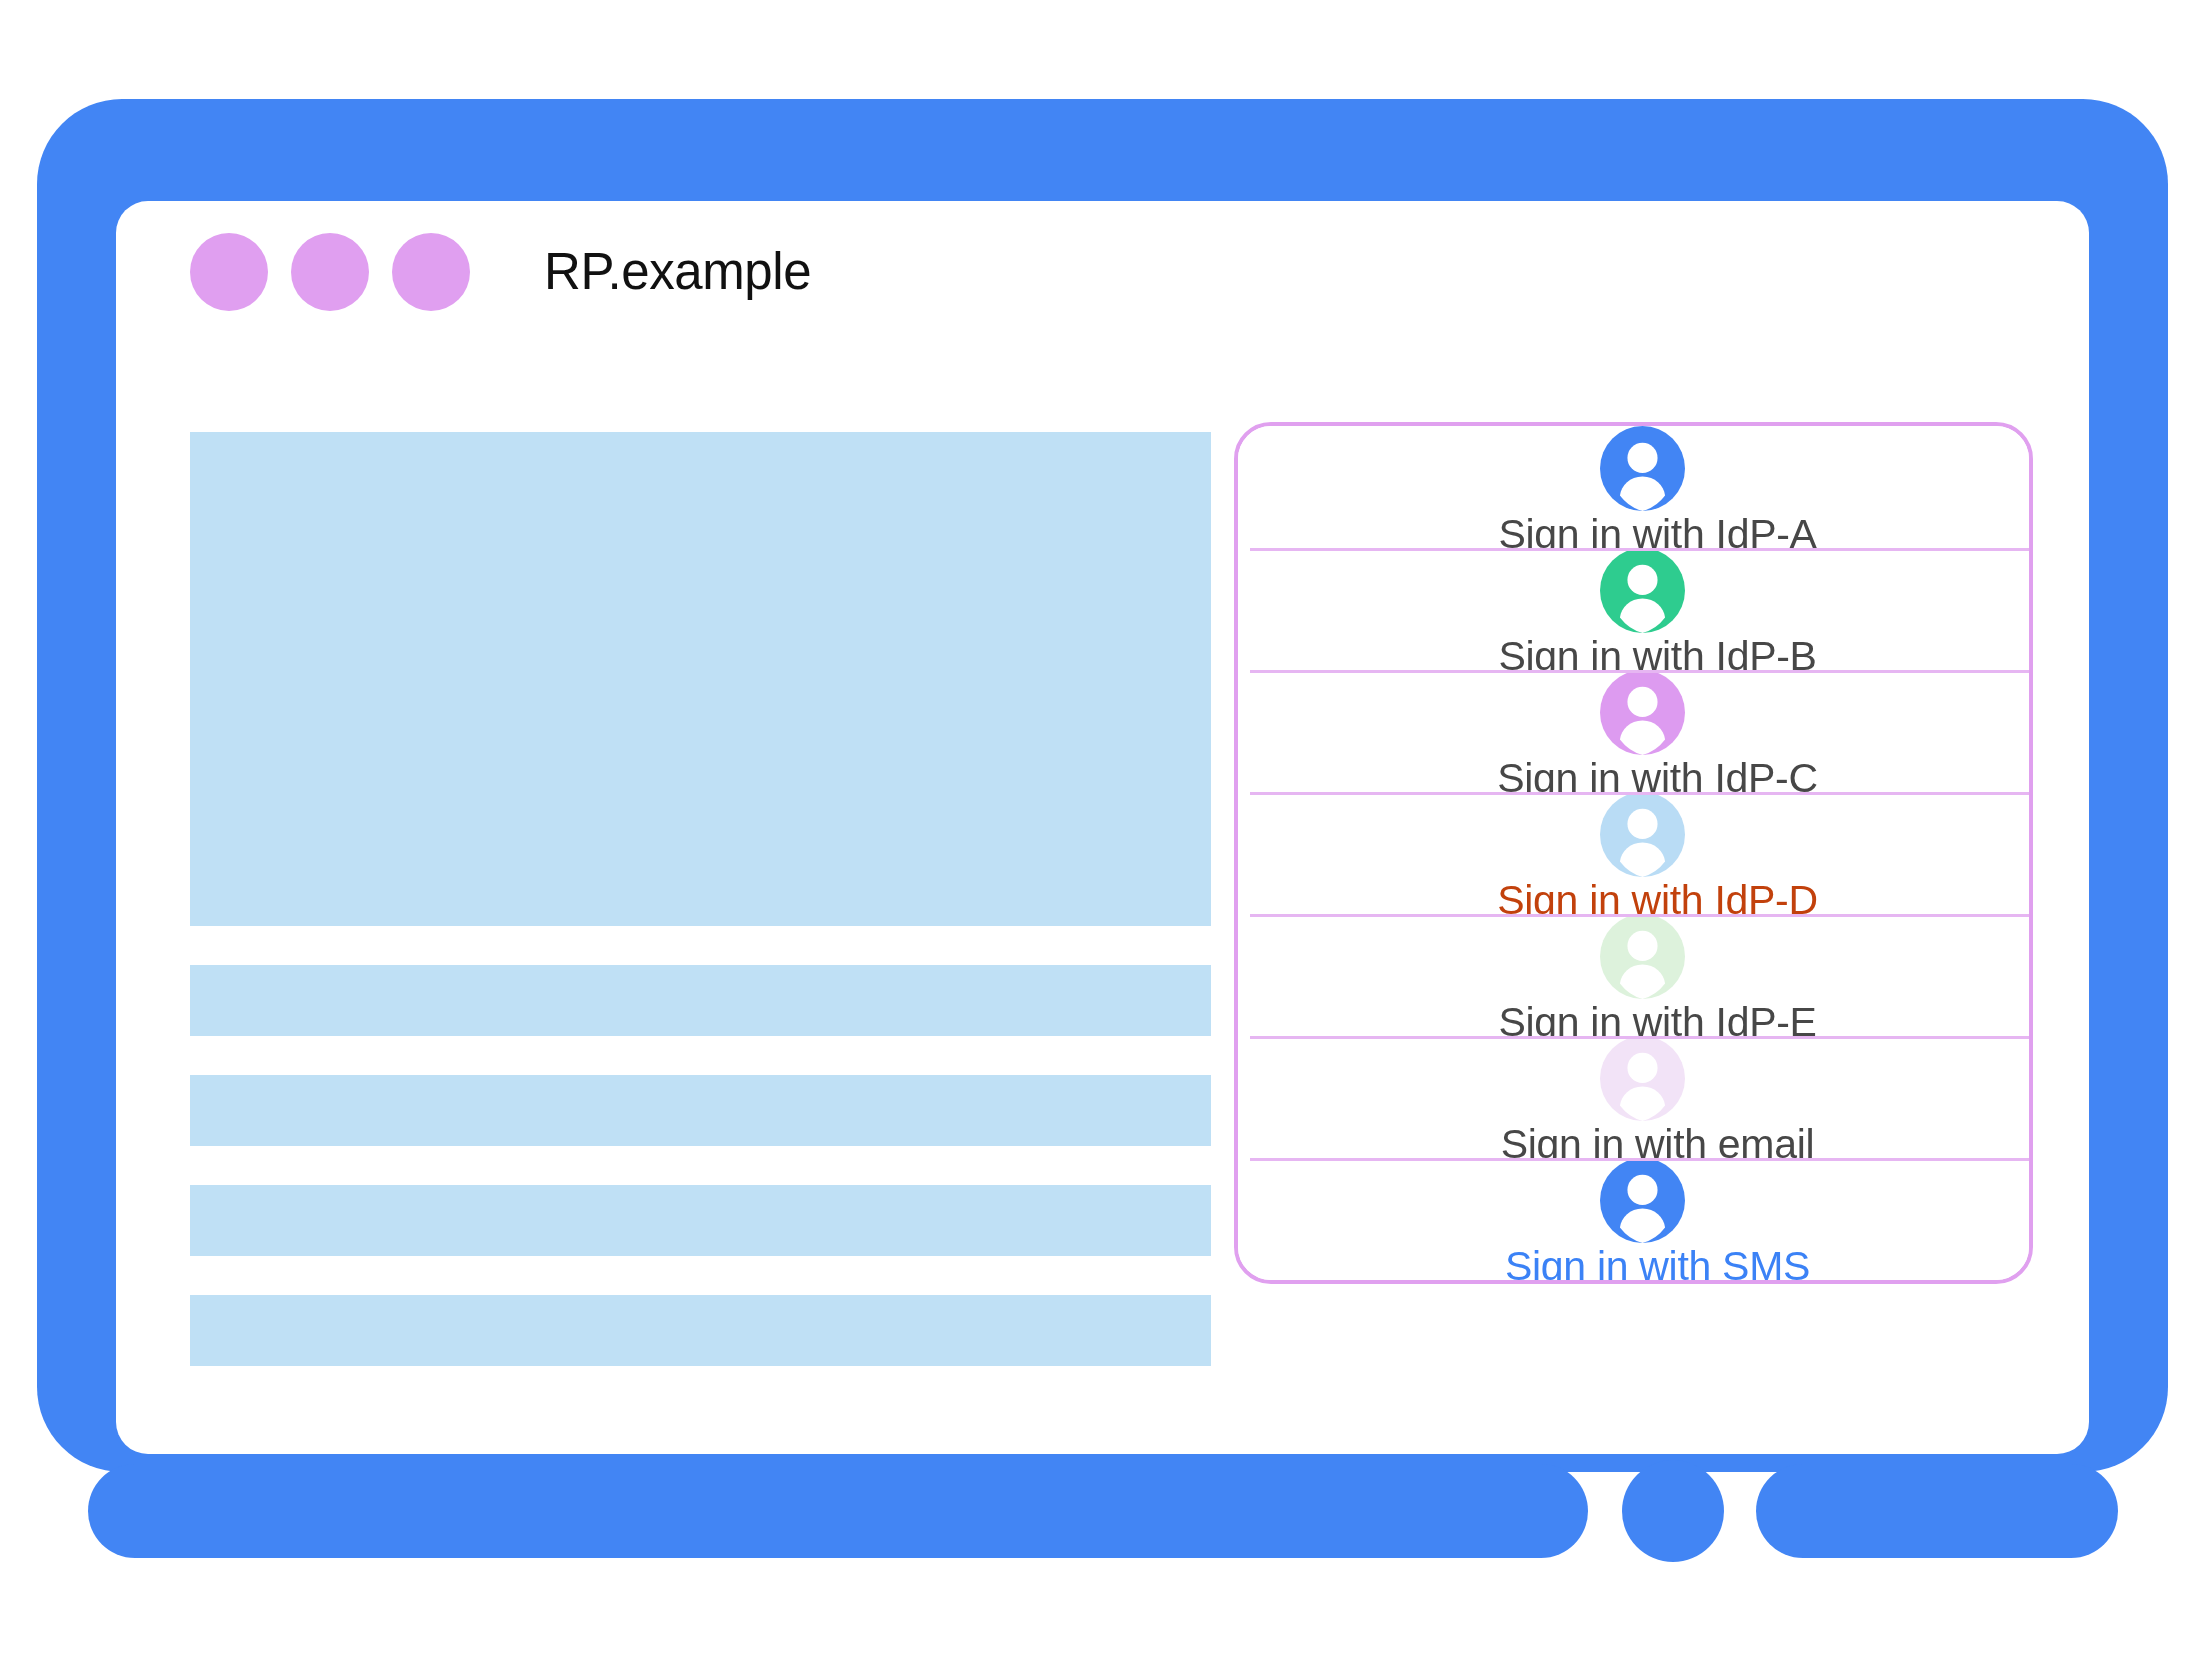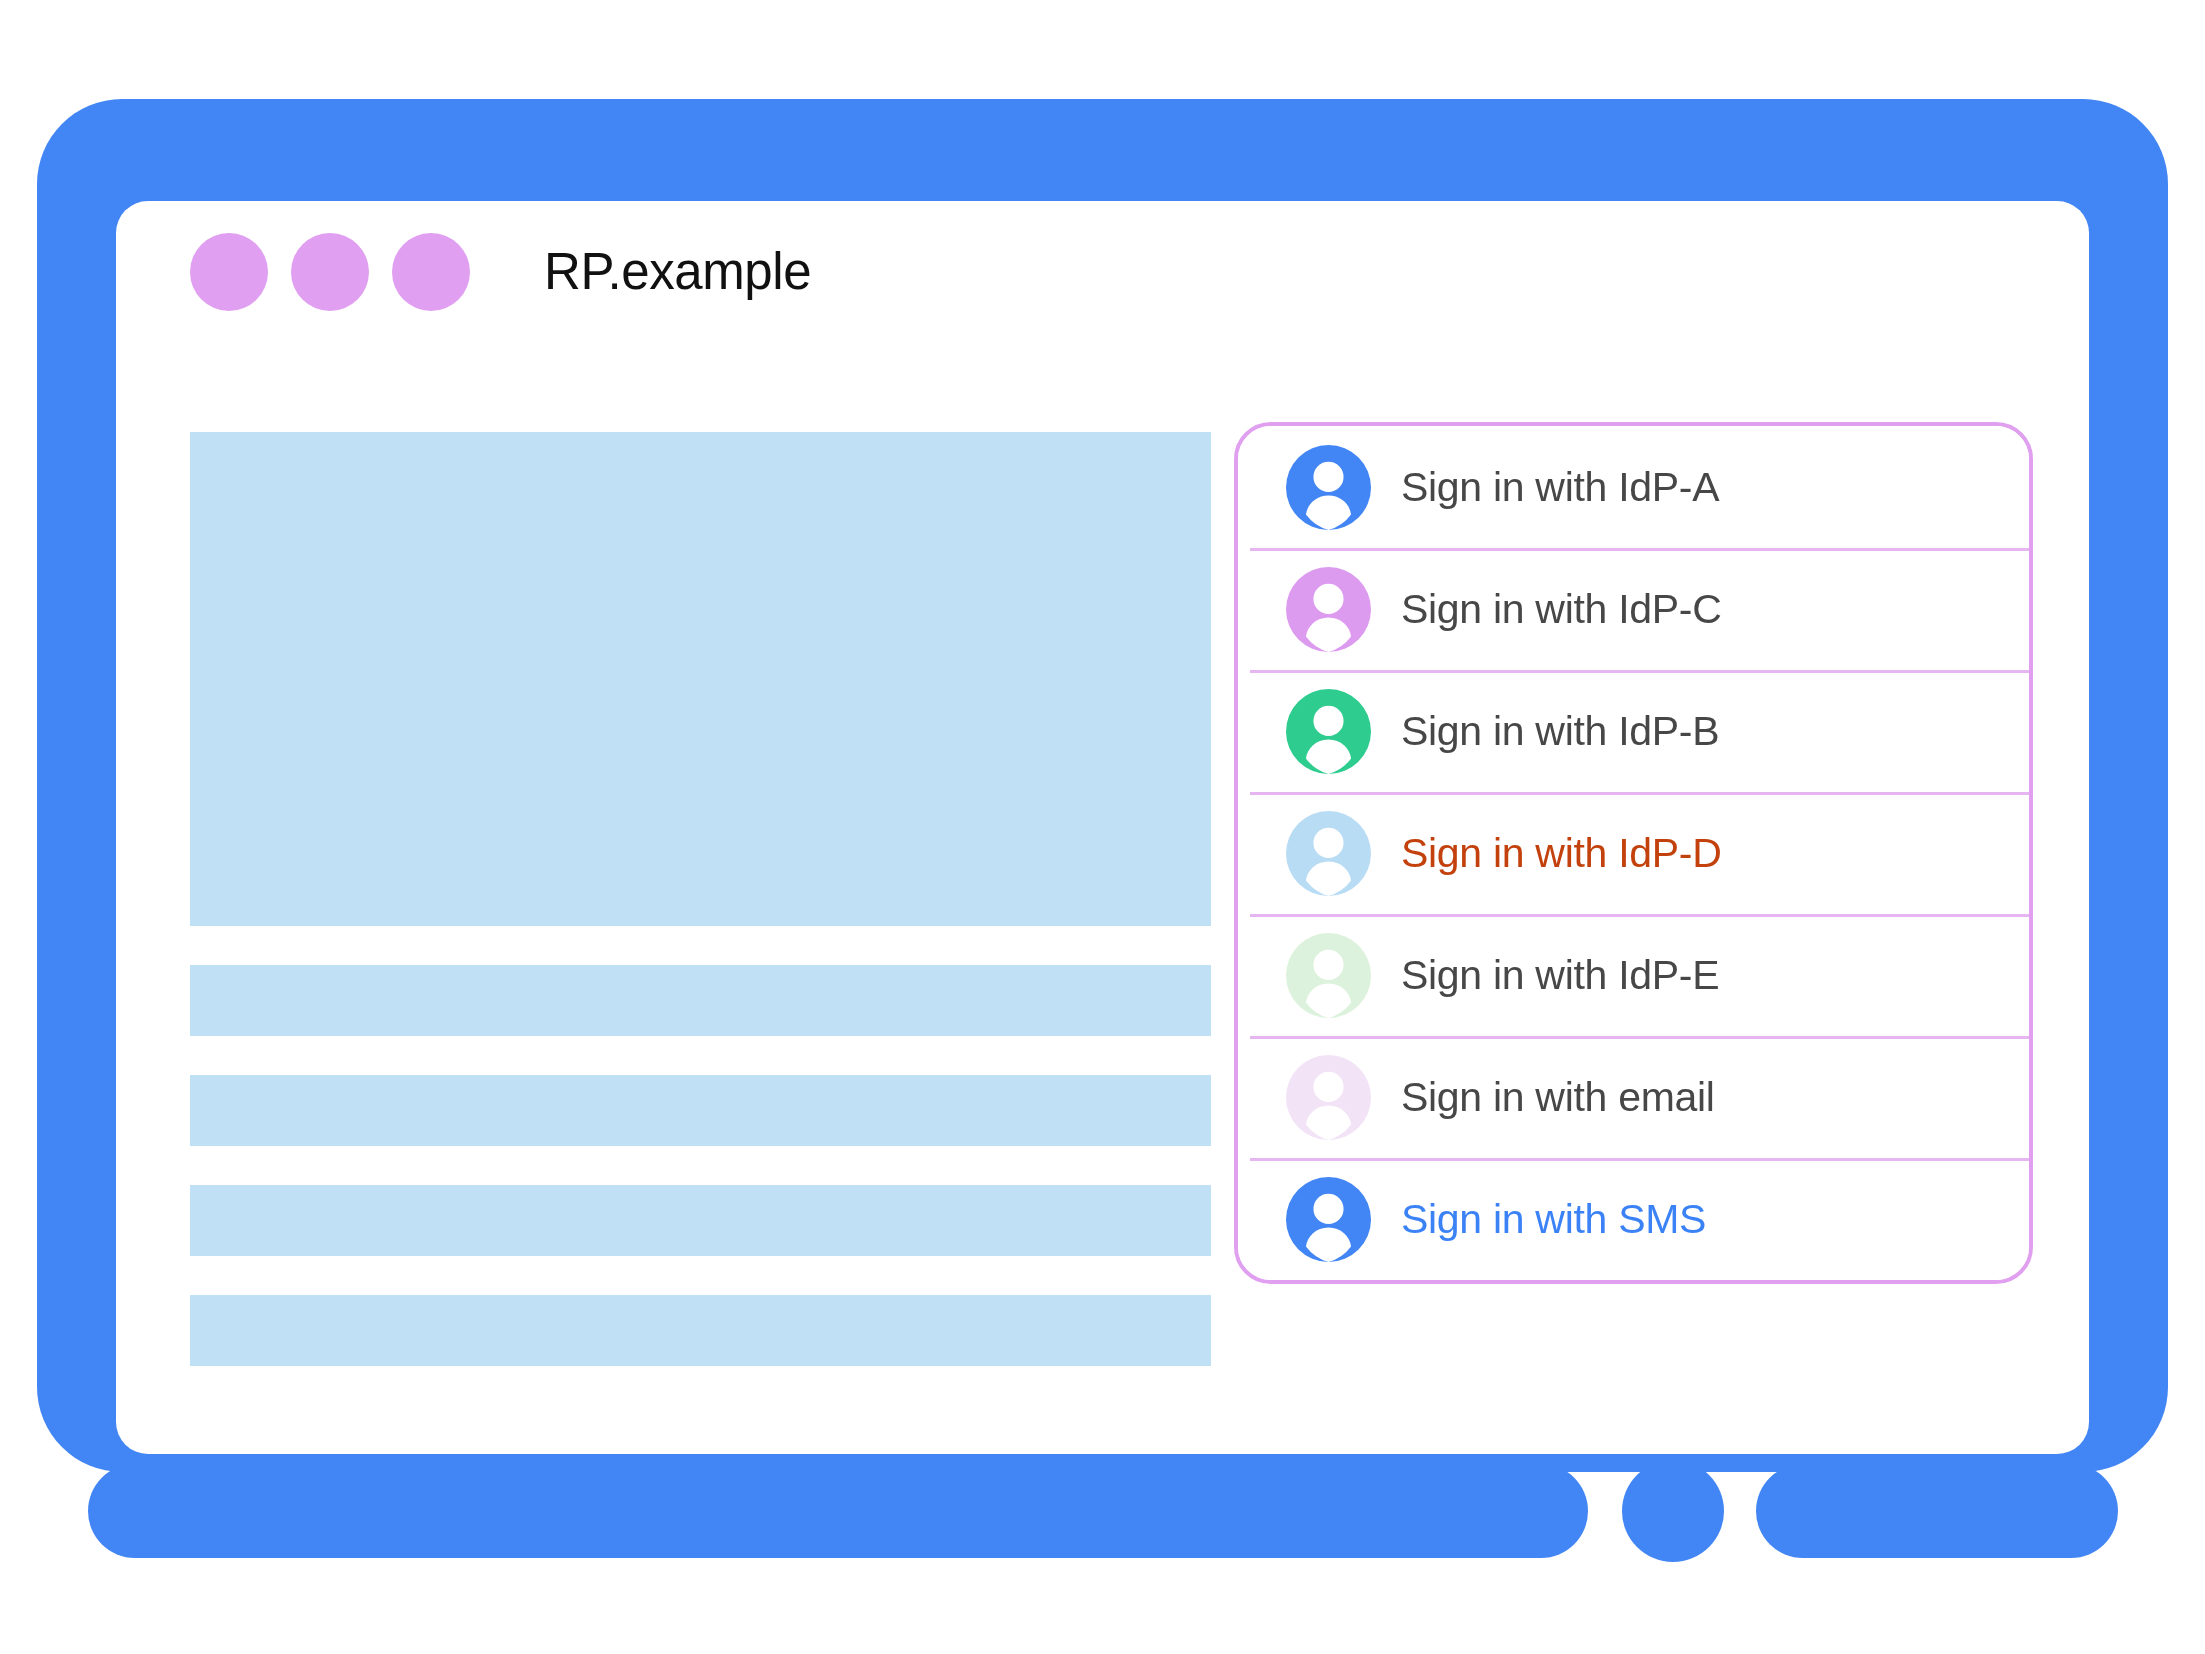--- a/index.html
+++ b/index.html
@@ -129,20 +129,21 @@
     overflow: hidden;
   }
   .row {
     display: flex;
     align-items: center;
     height: 122px;
     padding-left: 48px;
     box-sizing: border-box;
     position: relative;
     background: #ffffff;
+    flex-direction: column;
   }
   .row + .row::before {
     content: "";
     position: absolute;
     left: 12.4px;
     right: 0;
     top: 0;
     height: 2.6px;
     background: #e6b6f2;
   }
@@ -189,34 +190,34 @@
         <svg class="avatar" viewBox="0 0 96 96">
           <circle cx="48" cy="48" r="48" fill="#4285f4"></circle>
           <circle cx="48" cy="36" r="17" fill="#ffffff"></circle>
           <path d="M48 57c-14 0-24 10-25.5 21.5A47.8 47.8 0 0 0 48 96a47.8 47.8 0 0 0 25.5-17.5C72 67 62 57 48 57z" fill="#ffffff"></path>
         </svg>
         <span class="row-label" style="color: rgb(71, 71, 71);">Sign in with IdP-A</span>
       </div>
 
       <div class="row">
         <svg class="avatar" viewBox="0 0 96 96">
+          <circle cx="48" cy="48" r="48" fill="#2ecc8f"></circle>
+          <circle cx="48" cy="36" r="17" fill="#ffffff"></circle>
+          <path d="M48 57c-14 0-24 10-25.5 21.5A47.8 47.8 0 0 0 48 96a47.8 47.8 0 0 0 25.5-17.5C72 67 62 57 48 57z" fill="#ffffff"></path>
+        </svg>
+        <span class="row-label" style="color: rgb(71, 71, 71);">Sign in with IdP-B</span>
+      </div>
+
+      <div class="row">
+        <svg class="avatar" viewBox="0 0 96 96">
           <circle cx="48" cy="48" r="48" fill="#dd9bf0"></circle>
           <circle cx="48" cy="36" r="17" fill="#ffffff"></circle>
           <path d="M48 57c-14 0-24 10-25.5 21.5A47.8 47.8 0 0 0 48 96a47.8 47.8 0 0 0 25.5-17.5C72 67 62 57 48 57z" fill="#ffffff"></path>
         </svg>
         <span class="row-label" style="color: rgb(71, 71, 71);">Sign in with IdP-C</span>
-      </div>
-
-      <div class="row">
-        <svg class="avatar" viewBox="0 0 96 96">
-          <circle cx="48" cy="48" r="48" fill="#2ecc8f"></circle>
-          <circle cx="48" cy="36" r="17" fill="#ffffff"></circle>
-          <path d="M48 57c-14 0-24 10-25.5 21.5A47.8 47.8 0 0 0 48 96a47.8 47.8 0 0 0 25.5-17.5C72 67 62 57 48 57z" fill="#ffffff"></path>
-        </svg>
-        <span class="row-label" style="color: rgb(71, 71, 71);">Sign in with IdP-B</span>
       </div>
 
       <div class="row">
         <svg class="avatar" viewBox="0 0 96 96">
           <circle cx="48" cy="48" r="48" fill="#b9dcf5"></circle>
           <circle cx="48" cy="36" r="17" fill="#ffffff"></circle>
           <path d="M48 57c-14 0-24 10-25.5 21.5A47.8 47.8 0 0 0 48 96a47.8 47.8 0 0 0 25.5-17.5C72 67 62 57 48 57z" fill="#ffffff"></path>
         </svg>
         <span class="row-label" style="color: #c2410c;">Sign in with IdP-D</span>
       </div>

